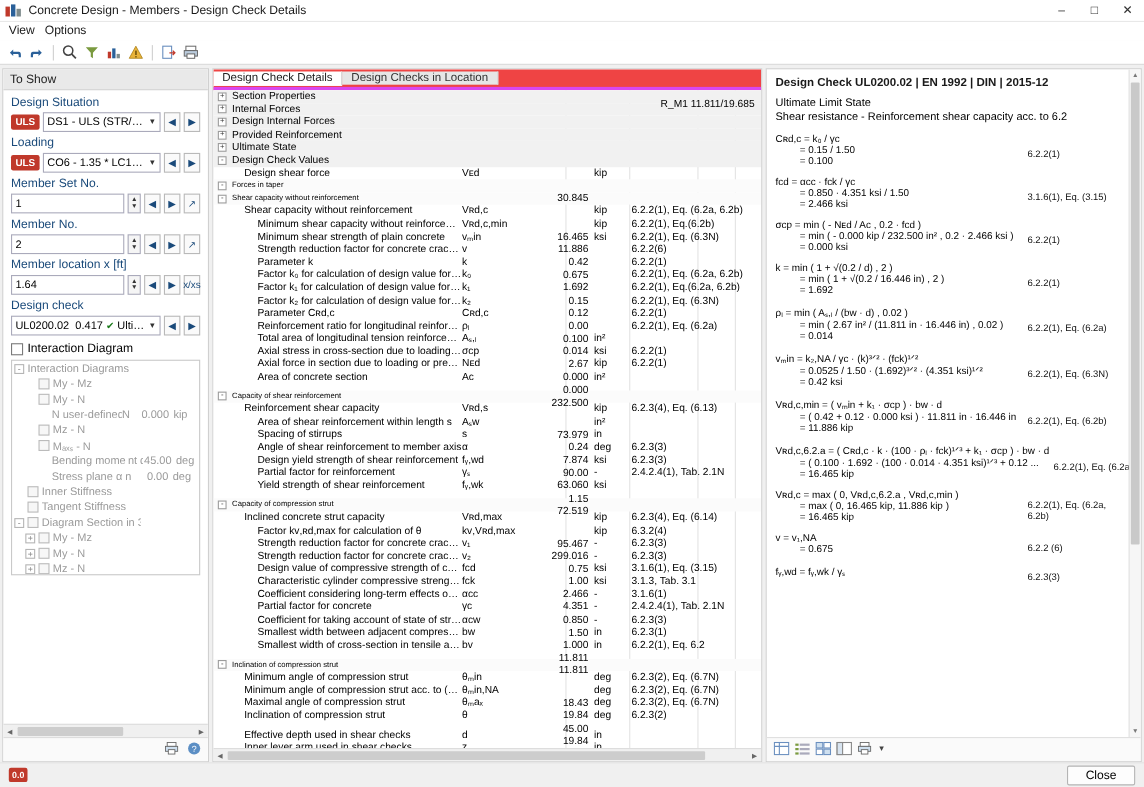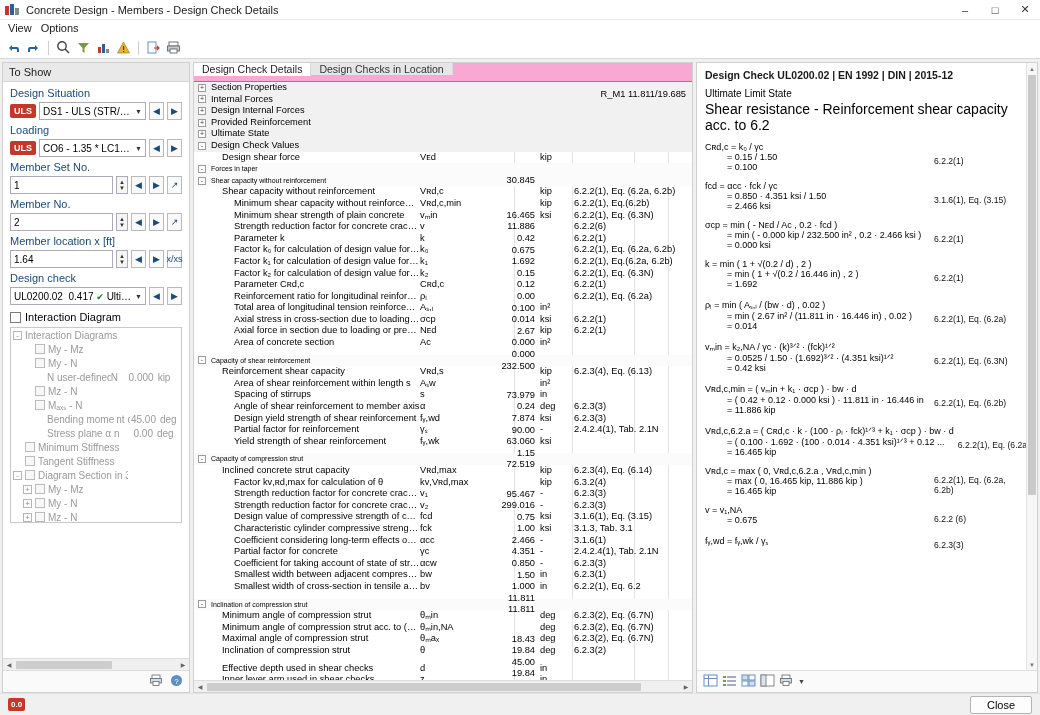--- a/index.html
+++ b/index.html
@@ -176,22 +176,22 @@
   .hscroll .sbtn { width: 12px; height: 11px; font-size: 6px; display: flex; align-items: center; justify-content: center; color: #666;}
   .hscroll .thumb { height: 8px; background: #cdcdcd; border-radius: 1px; }
   .left-footer {
     height: 22px; border-top: 1px solid #ddd; background: #fafafa;
     display: flex; align-items: center; justify-content: flex-end;
     padding-right: 6px; gap: 6px; flex: 0 0 auto;
   }
   
   .center { flex: 1 1 auto; margin-right: 3px; min-width: 0;}
   .tabstrip {
-    height: 19px; background: #f9a8d4; border-bottom: 1px solid #d946ef;
-    display: flex; align-items: flex-start; flex: 0 0 auto;
+    height: 19px; background: #ef4444; border-bottom: 3px solid #d946ef;
+    display: flex; align-items: center; flex: 0 0 auto;
   }
   .tab {
     font-size: 10.5px; padding: 0 8px; display: flex; align-items: center;
     border-right: 1px solid #d8d8d8; color: #222;
   }
   .tab.active { background: #ffffff; border-bottom: 1px solid #fff; }
   .tab.inactive { background: #e6e6e6; color: #333; }
   .grid {
     flex: 1 1 auto; overflow: hidden; position: relative; background: #fff;
   }
@@ -216,21 +216,21 @@
   .vline {
     position: absolute; top: 0; bottom: 0; width: 1px; background: #e3e3e3;
   }
   .check { color: #1a7a1a; font-size: 9px; }
   .row-spacer { height: 6px; }
   
   .right { width: 342px; flex: 0 0 auto; }
   .rt-head { padding: 6px 8px 3px 8px; flex: 0 0 auto; }
   .rt-title { font-size: 10.5px; font-weight: bold; color: #1a1a1a; }
   .rt-sub { font-size: 10px; margin-top: 7px; }
-  .rt-sub2 { font-size: 14px; margin-top: 2px; }
+  .rt-sub2 { font-size: 10px; margin-top: 2px; }
   .formulas {
     flex: 1 1 auto; overflow: hidden; position: relative;
     padding: 6px 4px 0 8px; font-size: 9px;
   }
   .frow { display: flex; align-items: center; margin-bottom: 1px; }
   .fbody { flex: 1 1 auto; }
   .fref { width: 92px; flex: 0 0 auto; font-size: 8.6px; color: #111; padding-left: 4px;}
   .fr { display: flex; align-items: center; gap: 4px; white-space: nowrap; font-size: 9px; }
   .sub { font-size: 7px; vertical-align: sub; }
   .rt-bottom {
@@ -474,21 +474,21 @@
               </div>
               <div class="tnode ind2">
                 <span class="sp"></span>
                 <span class="lbl">Stress plane α n</span>
                 <span class="val">0.00</span>
                 <span class="unit">deg</span>
               </div>
               <div class="tnode ind0">
                 <span class="sp"></span>
                 <span class="cb"></span>
-                <span class="lbl">Minimum Stiffness</span>
+                <span class="lbl">Inner Stiffness</span>
                 <span class="val"></span>
                 <span class="unit"></span>
               </div>
               <div class="tnode ind0">
                 <span class="sp"></span>
                 <span class="cb"></span>
                 <span class="lbl">Tangent Stiffness</span>
                 <span class="val"></span>
                 <span class="unit"></span>
               </div>

